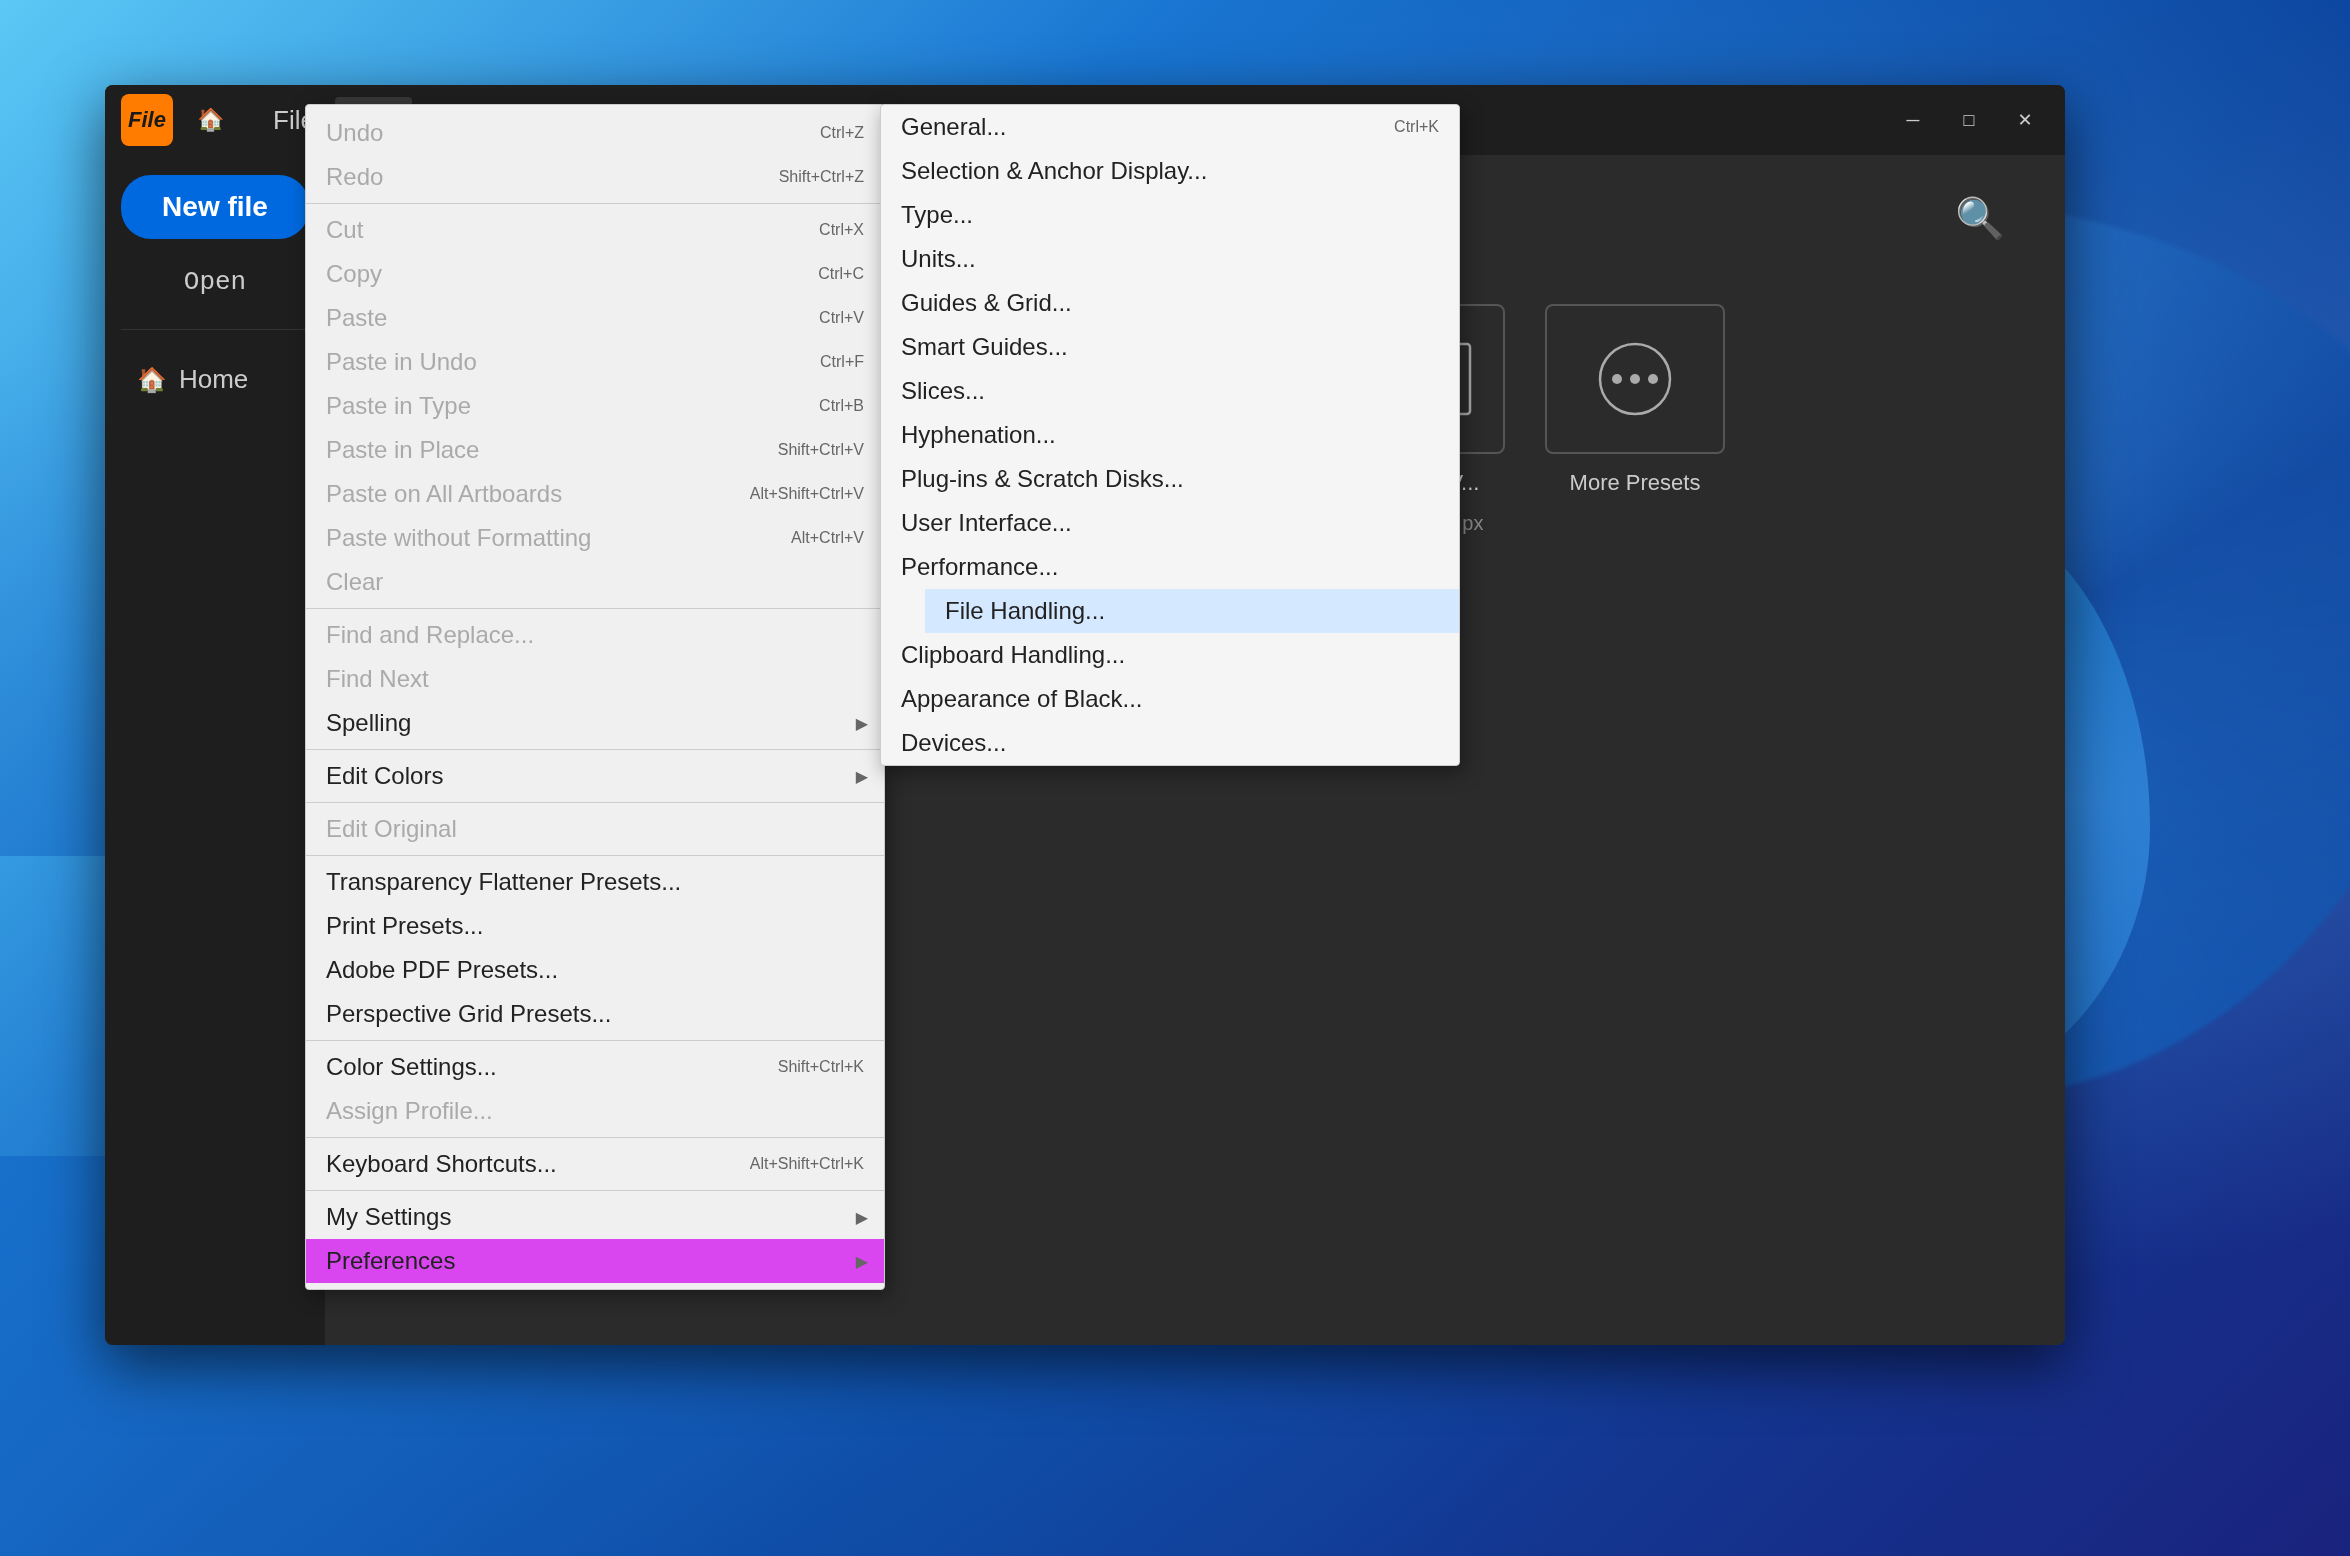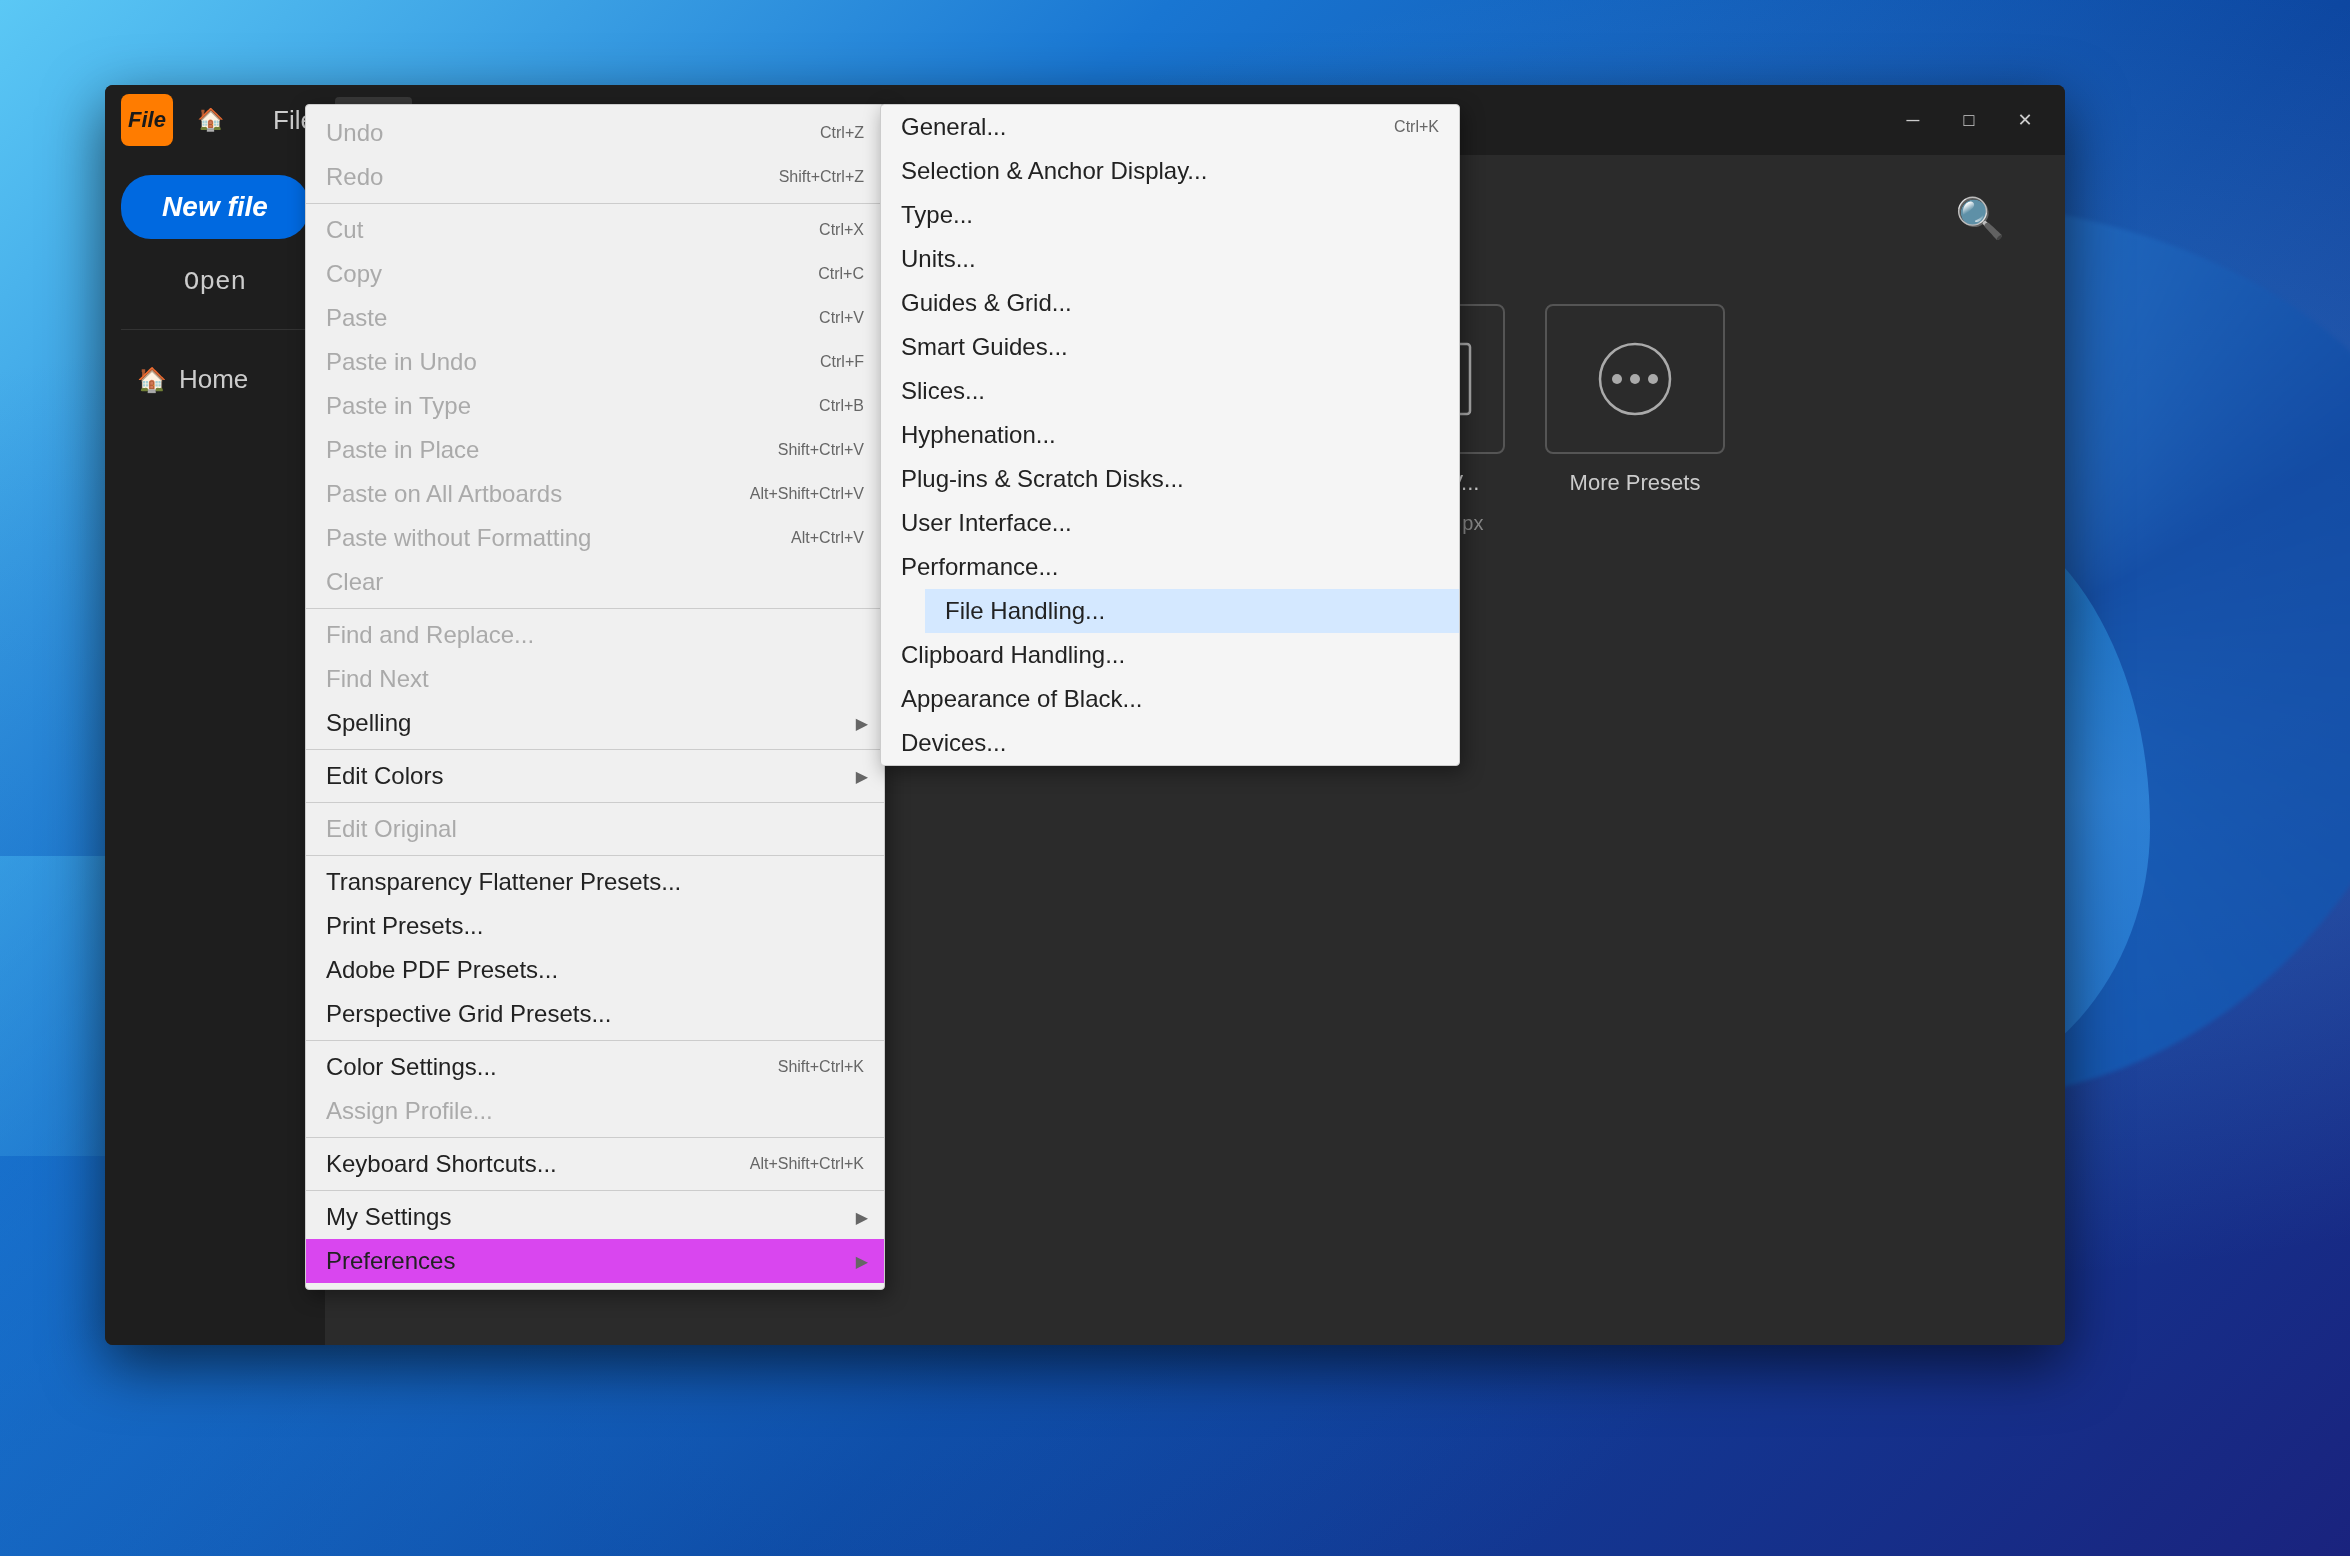--- a/index.html
+++ b/index.html
@@ -163,21 +163,20 @@
       background: #0069E0;
       color: white;
       border: none;
       border-radius: 30px;
       padding: 16px 24px;
       font-size: 28px;
       font-weight: 600;
       cursor: pointer;
       text-align: center;
       width: 100%;
-      font-style: italic;
     }
     .open-btn {
       background: transparent;
       color: #ccc;
       border: none;
       padding: 12px 24px;
       font-size: 26px;
       cursor: pointer;
       text-align: center;
       width: 100%;

